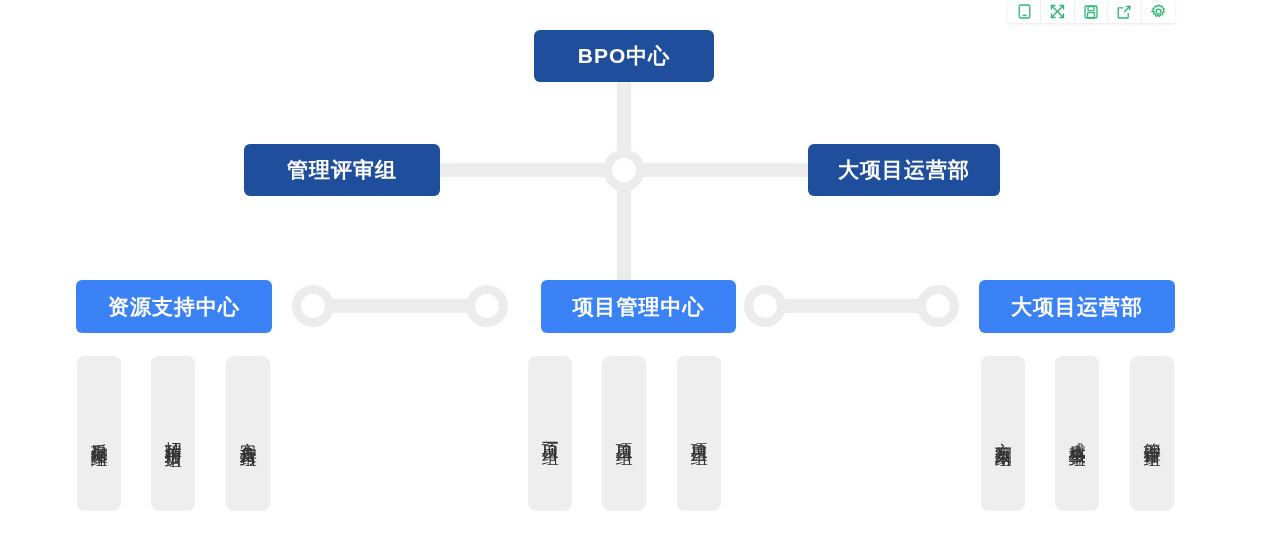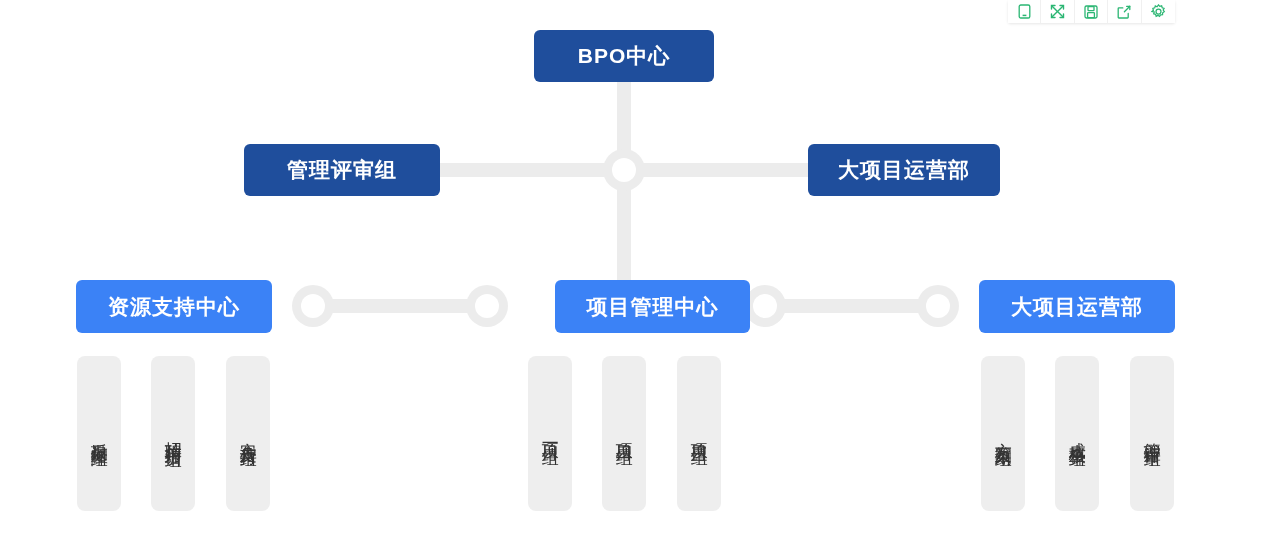--- a/index.html
+++ b/index.html
@@ -149,21 +149,21 @@
   </div>
 
   <div class="node blue lv1" style="left:534px; top:30px; width:180px; height:52px;">BPO中心</div>
 
   <div class="node blue lv2" style="left:244px; top:144px; width:196px; height:52px;">管理评审组</div>
 
   <div class="node blue lv2" style="left:808px; top:144px; width:192px; height:52px;">大项目运营部</div>
 
   <div class="node red lv3" style="left:76px; top:280px; width:196px; height:53px;">资源支持中心</div>
 
-  <div class="node red lv3" style="left:555px; top:280px; width:195px; height:53px;">项目管理中心</div>
+  <div class="node red lv3" style="left:541px; top:280px; width:195px; height:53px;">项目管理中心</div>
 
   <div class="node red lv3" style="left:979px; top:280px; width:196px; height:53px;">大项目运营部</div>
 
   <div class="leaf" style="left:77px;  top:356px;">
     <span>后勤保障组</span>
   </div>
   <div class="leaf" style="left:151px; top:356px;">
     <span>招聘与培训组</span>
   </div>
   <div class="leaf" style="left:226px; top:356px;">

